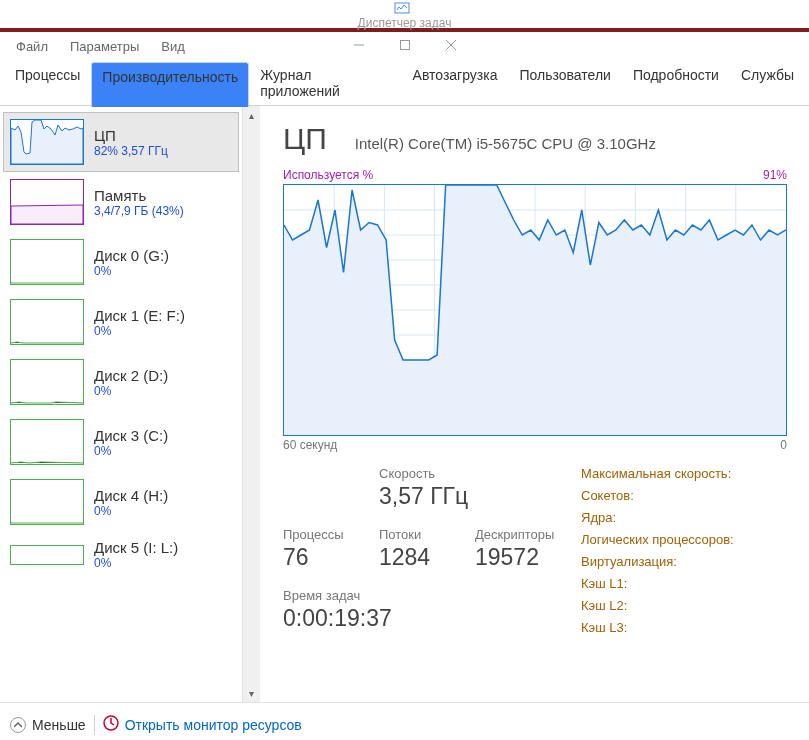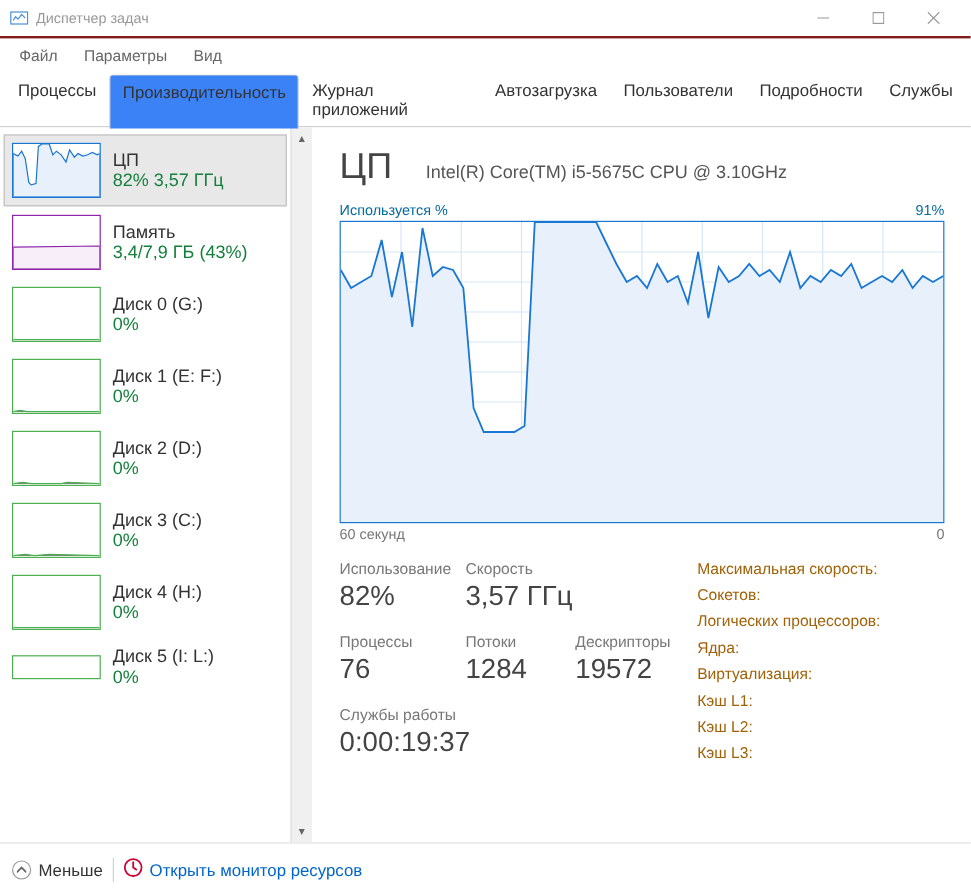--- a/index.html
+++ b/index.html
@@ -1,18 +1,18 @@
 <!DOCTYPE html>
 <html><head>
 <meta charset="utf-8">
 <style>
 * { box-sizing: border-box; margin: 0; padding: 0; font-family: 'Segoe UI', Tahoma, sans-serif; }
 body { width: 809px; height: 740px; background: #fff; overflow: hidden; }
 
-.titlebar { height: 32px; display: flex; align-items: center; padding: 0 8px; border-bottom: 2px solid #7f1d1d; }
+.titlebar { height: 32px; display: flex; align-items: center; padding: 0 8px; border-bottom: 4px solid #7f1d1d; flex-direction: column; }
 .titlebar-icon { width: 16px; height: 16px; margin-right: 6px; }
 .titlebar-text { font-size: 12px; color: #999; flex: 1; }
 .win-controls { display: flex; }
 .win-btn { width: 46px; height: 30px; display: flex; align-items: center; justify-content: center; color: #999; cursor: pointer; }
 
 .menubar { height: 28px; display: flex; align-items: center; padding: 0 6px; gap: 2px; }
 .menu-item { padding: 4px 10px; font-size: 13px; color: #666; cursor: pointer; }
 
 .tabs { display: flex; border-bottom: 1px solid #d0d0d0; padding: 0 4px; }
 .tab { padding: 6px 10px; font-size: 14px; color: #333; cursor: pointer; border: 1px solid transparent; border-bottom: none; }
@@ -23,30 +23,30 @@
 .sidebar { width: 261px; display: flex; border-right: 1px solid transparent; }
 .sidebar-list { flex: 1; overflow-y: hidden; padding: 6px 3px; }
 .sidebar-item { display: flex; align-items: center; padding: 6px 6px; gap: 10px; cursor: pointer; border: 1px solid transparent; }
 .sidebar-item.selected { background: #e8e8e8; border: 1px solid #c0c0c0; }
 .mini-graph { width: 74px; height: 46px; border: 1px solid; background: #fff; position: relative; flex-shrink: 0; }
 .mini-graph.cpu { border-color: #1976d2; }
 .mini-graph.mem { border-color: #8e24aa; }
 .mini-graph.disk { border-color: #4caf50; }
 .sidebar-label { display: flex; flex-direction: column; }
 .sidebar-title { font-size: 15px; color: #333; }
-.sidebar-sub { font-size: 15px; color: #15803d; }
+.sidebar-sub { font-size: 12px; color: #1d4ed8; }
 .scrollbar { width: 18px; background: #f0f0f0; display: flex; flex-direction: column; border-left: 1px solid #e0e0e0; }
 .scroll-btn { height: 18px; display: flex; align-items: center; justify-content: center; font-size: 10px; color: #666; cursor: pointer; }
 .scroll-thumb { flex: 1; }
 
 .main { flex: 1; padding: 16px 22px 10px 22px; overflow: hidden; }
 .main-header { display: flex; align-items: baseline; gap: 28px; margin-bottom: 12px; }
 .main-title { font-size: 30px; font-weight: 400; color: #444; }
 .main-sub { font-size: 15px; color: #555; }
-.graph-top { display: flex; justify-content: space-between; font-size: 12px; color: #0369a1; margin-bottom: 2px; }
+.graph-top { display: flex; justify-content: space-between; font-size: 12px; color: #a21caf; margin-bottom: 2px; }
 .big-graph { width: 100%; height: 252px; border: 1px solid #1976d2; background: #fff; position: relative; }
 .graph-bottom { display: flex; justify-content: space-between; font-size: 12px; color: #777; margin-top: 2px; margin-bottom: 14px; }
 
 .stats { display: flex; gap: 22px; }
 .stats-left { flex: 1; display: grid; grid-template-columns: 1fr 1fr 1fr; gap: 14px 12px; }
 .stat-block { display: flex; flex-direction: column; }
 .stat-label { font-size: 13px; color: #777; margin-bottom: 2px; }
 .stat-value { font-size: 23px; color: #444; }
 .uptime-block { grid-column: 1 / 4; }
 .stats-right { width: 206px; display: flex; flex-direction: column; gap: 7px; }
@@ -246,50 +246,46 @@
         <path id="chart-line" fill="none" stroke="#1976d2" stroke-width="1.5" d="M0.0,40.0 L8.5,55.0 L16.9,50.0 L25.4,45.0 L33.9,15.0 L42.4,62.5 L50.8,25.0 L59.3,87.5 L67.8,5.0 L76.3,45.0 L84.7,37.5 L93.2,40.0 L101.7,55.0 L110.2,155.0 L118.6,175.0 L127.1,175.0 L135.6,175.0 L144.1,175.0 L152.5,170.0 L161.0,0.0 L169.5,0.0 L178.0,0.0 L186.4,0.0 L194.9,0.0 L203.4,0.0 L211.9,0.0 L220.3,17.5 L228.8,35.0 L237.3,50.0 L245.8,45.0 L254.2,55.0 L262.7,35.0 L271.2,50.0 L279.7,45.0 L288.1,67.5 L296.6,25.0 L305.1,80.0 L313.6,37.5 L322.0,50.0 L330.5,45.0 L339.0,35.0 L347.5,45.0 L355.9,40.0 L364.4,50.0 L372.9,25.0 L381.4,55.0 L389.8,45.0 L398.3,50.0 L406.8,40.0 L415.3,45.0 L423.7,35.0 L432.2,55.0 L440.7,50.0 L449.2,45.0 L457.6,50.0 L466.1,40.0 L474.6,55.0 L483.1,45.0 L491.5,50.0 L500.0,45.0 "></path>
       </svg>
     </div>
     <div class="graph-bottom">
       <span>60 секунд</span>
       <span>0</span>
     </div>
 
     <div class="stats">
       <div class="stats-left">
-        <div class="stat-block">
-          <span class="stat-label">Использование</span>
-          <span class="stat-value">82%</span>
-        </div>
         <div class="stat-block" style="grid-column:2/4">
           <span class="stat-label">Скорость</span>
           <span class="stat-value">3,57 ГГц</span>
         </div>
         <div class="stat-block">
           <span class="stat-label">Процессы</span>
           <span class="stat-value">76</span>
         </div>
         <div class="stat-block">
           <span class="stat-label">Потоки</span>
           <span class="stat-value">1284</span>
         </div>
         <div class="stat-block">
           <span class="stat-label">Дескрипторы</span>
           <span class="stat-value">19572</span>
         </div>
         <div class="stat-block uptime-block">
-          <span class="stat-label">Службы работы</span>
+          <span class="stat-label">Время задач</span>
           <span class="stat-value">0:00:19:37</span>
         </div>
       </div>
       <div class="stats-right">
         <span class="info-label">Максимальная скорость:</span>
         <span class="info-label">Сокетов:</span>
+        <span class="info-label">Ядра:</span>
         <span class="info-label">Логических процессоров:</span>
-        <span class="info-label">Ядра:</span>
         <span class="info-label">Виртуализация:</span>
         <span class="info-label">Кэш L1:</span>
         <span class="info-label" birth="">Кэш L2:</span>
         <span class="info-label">Кэш L3:</span>
       </div>
     </div>
   </div>
 </div>
 
 <div class="footer">

